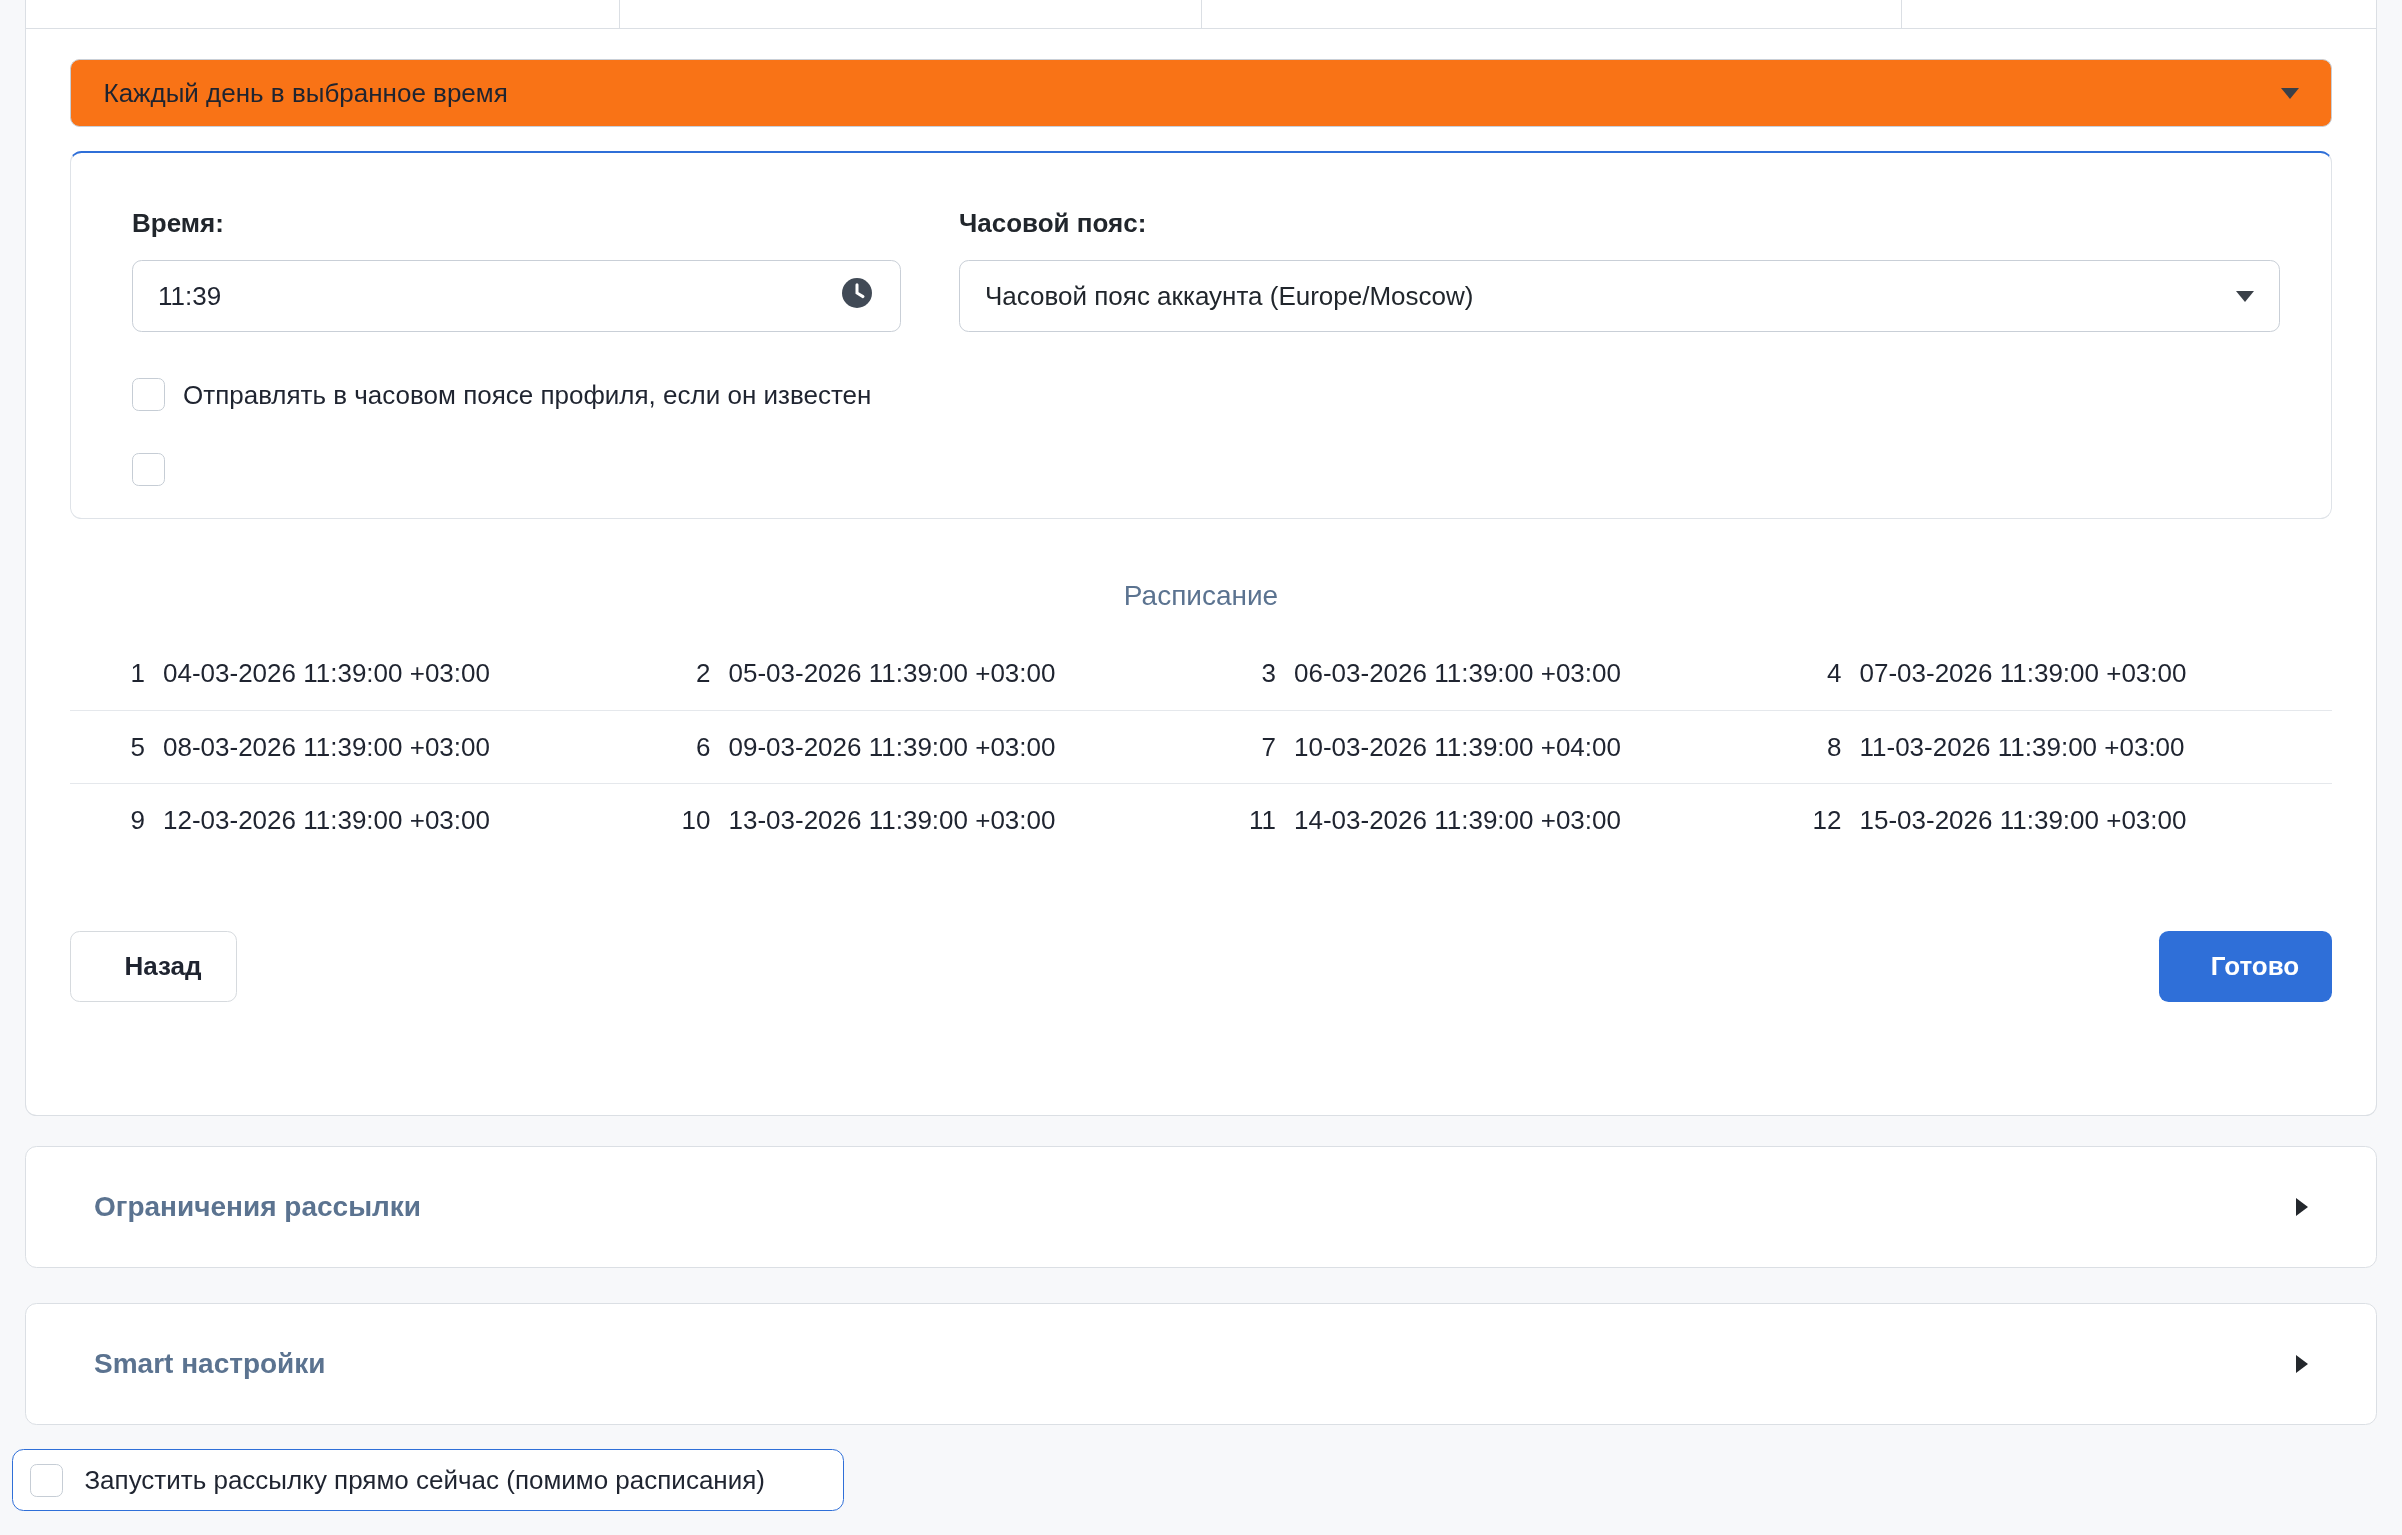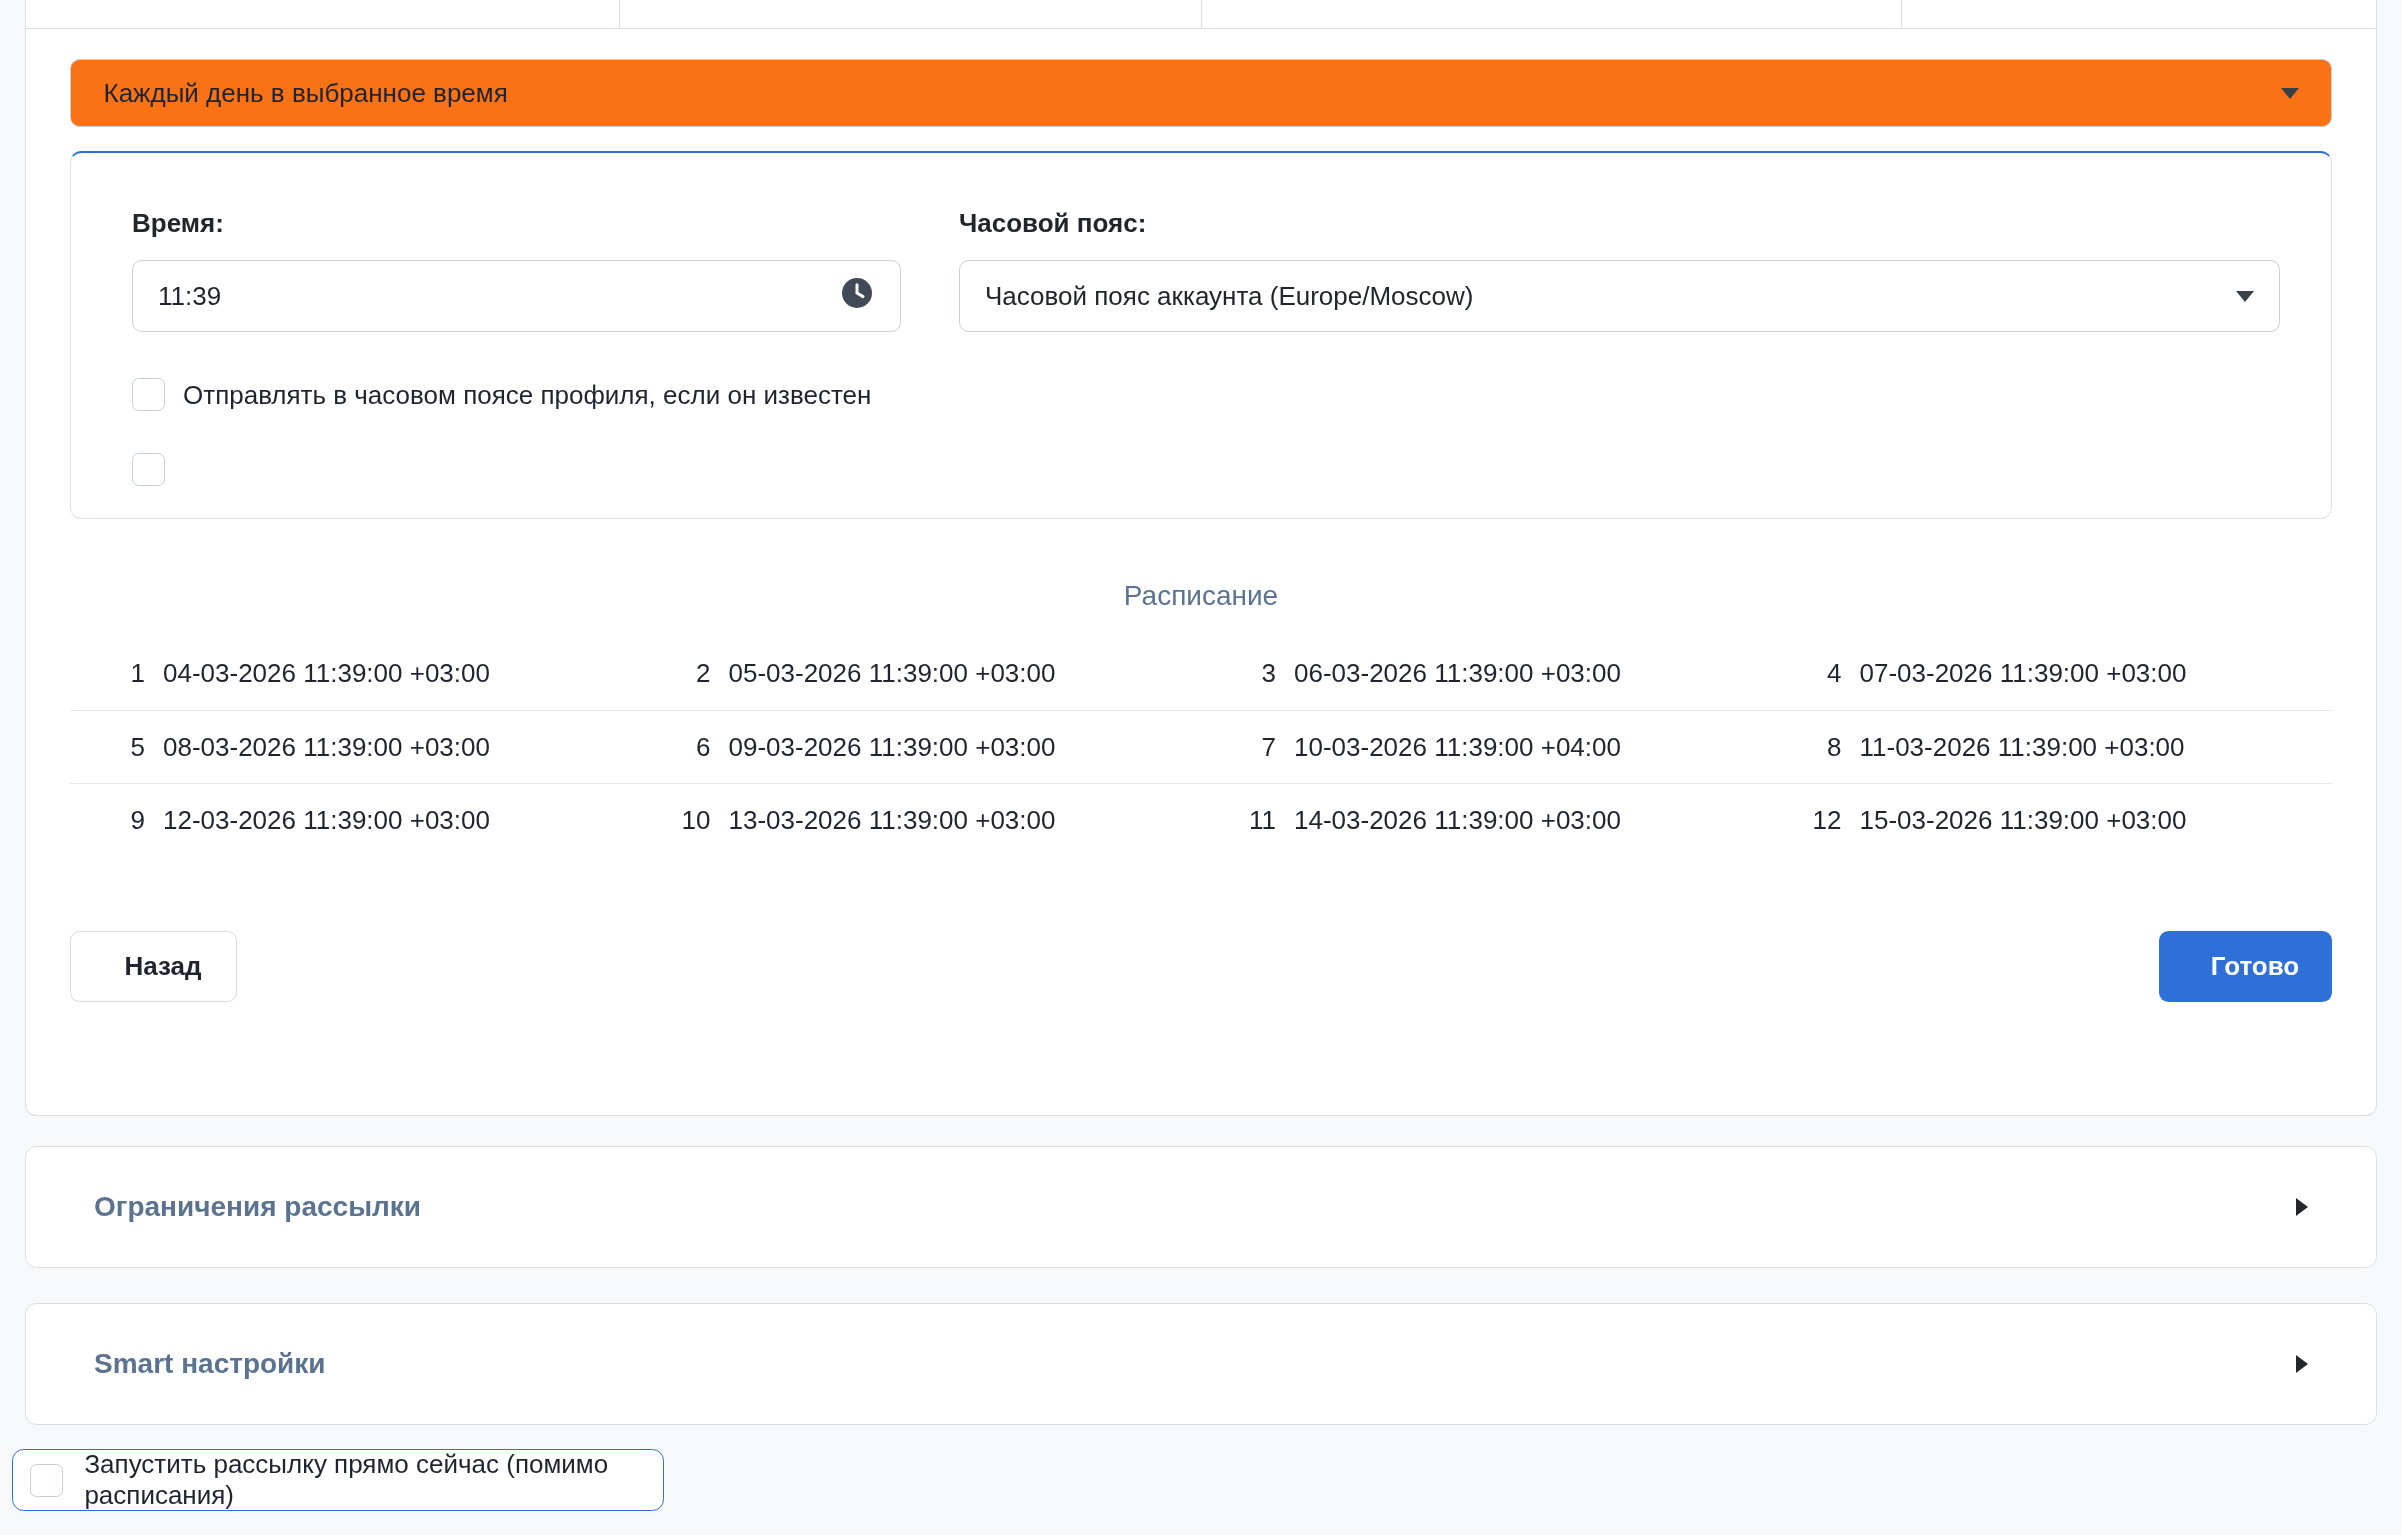--- a/index.html
+++ b/index.html
@@ -98,21 +98,21 @@
   .section-title { font-size: 28px; font-weight: bold; color: #5b7390; }
   .caret-right {
     margin-left: auto; width: 0; height: 0;
     border-top: 9.6px solid transparent; border-bottom: 9.6px solid transparent;
     border-left: 12.4px solid #23272c;
   }
 
   
   .run-now {
     position: absolute; left: 12.4px; top: 1449px;
-    width: 652px; height: 62px;
+    width: 832px; height: 62px;
     background: #fff; border: 1.9px solid #2f6fd8; border-radius: 11.5px;
     display: flex; align-items: center; padding: 0 17px; cursor: pointer;
   }
   .run-now .cb-label { margin-left: 21px; }
 </style>
 </head>
 <body>
 
 <div class="card">
 

